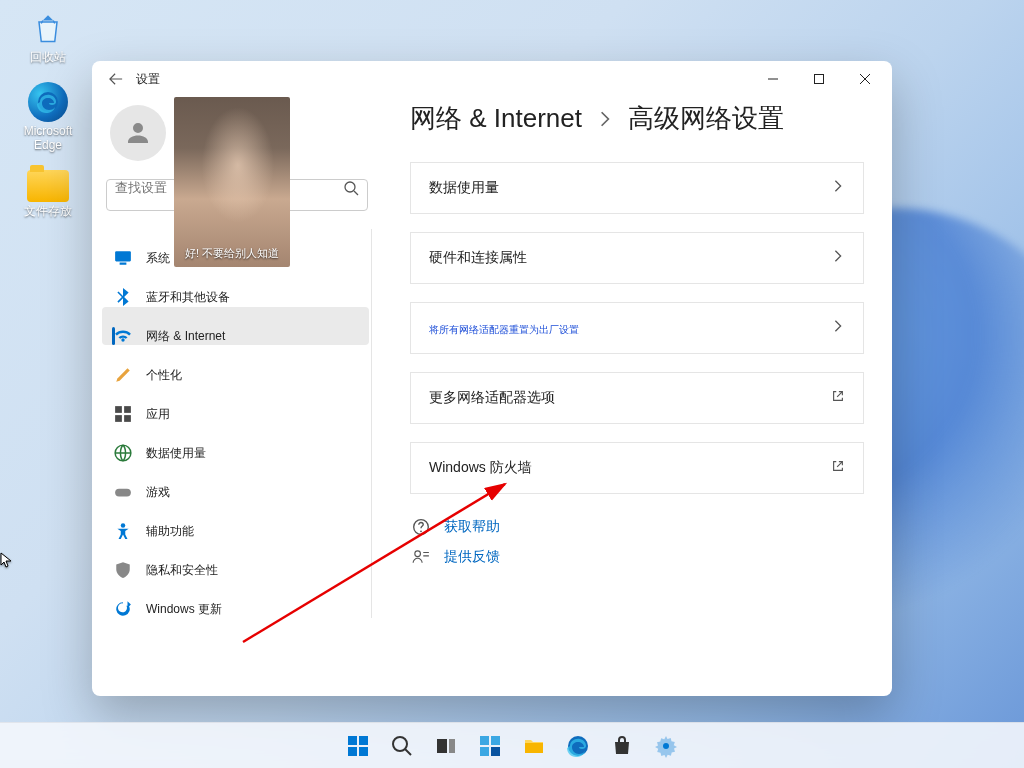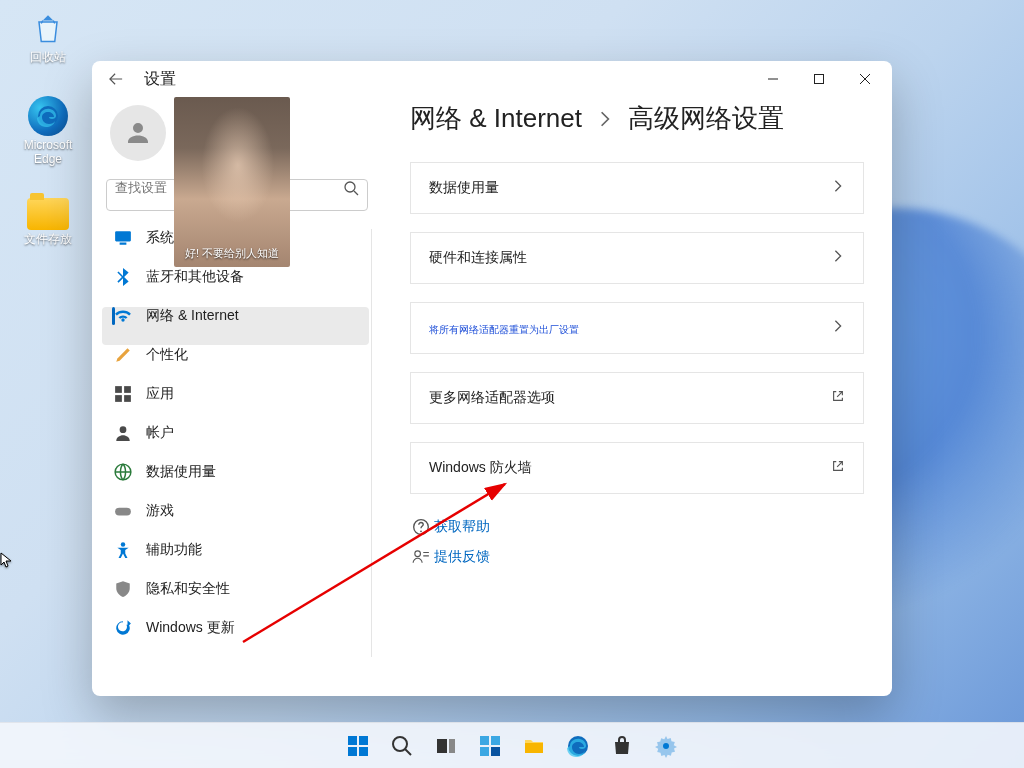--- a/index.html
+++ b/index.html
@@ -1,69 +1,69 @@
 <!DOCTYPE html>
 <html><head>
 <meta charset="utf-8">
 <style>
 *{margin:0;padding:0;box-sizing:border-box;font-family:"Segoe UI","Microsoft YaHei",sans-serif;-webkit-font-smoothing:antialiased}
 html,body{width:1024px;height:768px;overflow:hidden}
 body{background:linear-gradient(135deg,#d6e6f5 0%,#cfe0f2 35%,#bcd4ee 55%,#93b9e6 80%,#6a97d8 100%);position:relative}
 .wallpaper-swoosh{position:absolute;right:-80px;bottom:140px;width:420px;height:420px;background:radial-gradient(circle at 30% 30%,#4f8fe0 0%,#3a73cf 40%,transparent 70%);filter:blur(4px);opacity:.7;border-radius:50%}
-.desktop-icons{position:absolute;top:8px;left:8px;width:80px;display:flex;flex-direction:column;gap:32px}
+.desktop-icons{position:absolute;top:8px;left:8px;width:80px;display:flex;flex-direction:column;gap:18px}
 .d-icon{display:flex;flex-direction:column;align-items:center;gap:2px;cursor:pointer;text-align:center}
 .d-icon .glyph{width:40px;height:40px;display:flex;align-items:center;justify-content:center;font-size:30px}
 .d-icon .lbl{font-size:12px;color:#fff;text-shadow:0 1px 2px rgba(0,0,0,.6);line-height:14px}
 .d-icon.recycle .glyph svg{width:36px;height:36px}
 .d-icon.edge .glyph{background:radial-gradient(circle at 30% 30%,#36c5f0,#0f6cbd 60%,#0b4a8a);border-radius:50%}
 .d-icon.edge .glyph svg{width:24px;height:24px}
 .d-icon.folder .glyph{background:linear-gradient(#ffd65a,#f8b500);border-radius:4px;width:42px;height:32px;position:relative}
 .d-icon.folder .glyph:before{content:"";position:absolute;top:-5px;left:3px;width:14px;height:7px;background:#f8c430;border-radius:2px 2px 0 0}
 .d-icon.wechat .glyph{position:relative}
 .d-icon.wechat .bubble1{width:26px;height:22px;background:#07c160;border-radius:50%;position:absolute;left:2px;top:4px}
 .d-icon.wechat .bubble2{width:20px;height:18px;background:#fff;border-radius:50%;position:absolute;right:2px;bottom:4px;border:1px solid #07c160}
 .cursor{position:absolute;left:0;top:552px;width:16px;height:16px;z-index:999}
 .cursor svg{filter:drop-shadow(0 1px 1px rgba(0,0,0,.5))}
 .window{position:absolute;left:92px;top:61px;width:800px;height:635px;background:#fff;border-radius:8px;box-shadow:0 20px 50px rgba(0,0,0,.25);overflow:hidden;display:flex;flex-direction:column}
 .titlebar{height:36px;display:flex;align-items:center;padding:0 4px 0 10px}
 .tb-back{width:28px;height:28px;display:flex;align-items:center;justify-content:center;border-radius:4px;cursor:pointer;color:#555}
-.tb-title{font-size:16px;margin-left:14px;color:#222}
+.tb-title{font-size:12px;margin-left:6px;color:#222}
 .tb-controls{margin-left:auto;display:flex}
 .tb-btn{width:46px;height:36px;display:flex;align-items:center;justify-content:center;cursor:pointer;color:#222}
 .content{flex:1;display:flex;overflow:hidden}
 .sidebar{width:290px;padding:0 10px 10px 10px;display:flex;flex-direction:column;position:relative}
 .avatar-row{display:flex;align-items:center;gap:12px;padding:8px 8px 18px 8px}
 .avatar{width:56px;height:56px;border-radius:50%;background:#e6e6e6;display:flex;align-items:center;justify-content:center}
 .avatar svg{width:30px;height:30px;fill:#8a8a8a}
 .photo{position:absolute;left:82px;top:0;width:116px;height:170px;background:linear-gradient(180deg,#6a5a4f 0%,#7a685b 30%,#c9a990 60%,#a48570 100%);border-radius:2px;overflow:hidden}
 .photo:after{content:"";position:absolute;inset:0;background:radial-gradient(ellipse at 55% 40%,rgba(255,225,200,.6) 0%,transparent 40%)}
 .photo .caption{position:absolute;bottom:6px;left:4px;right:4px;font-size:11px;color:#fff;text-shadow:0 1px 2px rgba(0,0,0,.8);text-align:center}
 .search{display:flex;align-items:flex-start;border:1px solid #ccc;border-radius:4px;height:32px;margin:0 4px 18px 4px;padding:0 8px;background:#fff}
 .search input{flex:1;border:none;outline:none;font-size:13px;background:transparent;color:#555}
 .search .s-icon{width:16px;height:16px;color:#555}
 .nav{display:flex;flex-direction:column;gap:1px;border-right:1px solid #e5e5e5;padding-right:2px;overflow:auto}
-.nav-item{display:flex;align-items:flex-start;gap:14px;height:38px;padding:0 12px;border-radius:4px;cursor:pointer;font-size:14px;color:#222}
+.nav-item{display:flex;align-items:flex-end;gap:14px;height:38px;padding:0 12px;border-radius:4px;cursor:pointer;font-size:12px;color:#222}
 .nav-item.active{background:#eaeaea}
 .nav-item.active:before{content:"";position:absolute;left:10px;width:3px;height:18px;background:#0067c0;border-radius:2px}
 .nav-item{position:relative}
 .ni-icon{width:18px;height:18px;display:flex;align-items:center;justify-content:center;font-size:15px}
 .main{flex:1;padding:0 28px 20px 28px;overflow:auto}
 .breadcrumb{display:flex;align-items:center;gap:14px;font-size:26px;color:#222;margin:4px 0 26px 0}
 .breadcrumb .bc-item{cursor:pointer}
 .breadcrumb svg{width:18px;height:18px;color:#666}
 .card{border:1px solid #e5e5e5;border-radius:0;background:#fff;margin-bottom:18px;cursor:pointer}
 .card-row{display:flex;align-items:center;padding:16px 18px;gap:12px}
 .card-title{font-size:14px;color:#222}
 .card-sub{font-size:10px;color:#1d4ed8;margin-top:3px}
 .chev{margin-left:auto;color:#555}
 .chev svg{width:14px;height:14px}
 .ext-icon{margin-left:auto;color:#555}
 .ext-icon svg{width:14px;height:14px}
 .section-title{font-size:14px;color:#222;margin:10px 0 14px 2px}
-.link-row{display:flex;align-items:center;gap:4px;padding:6px 2px;font-size:14px;color:#0067c0;cursor:pointer}
+.link-row{display:flex;align-items:center;gap:14px;padding:6px 2px;font-size:14px;color:#0067c0;cursor:pointer}
 .link-row .li-icon{width:18px;height:18px;color:#555}
 .arrow{position:absolute;pointer-events:none;z-index:500}
 .taskbar{position:absolute;left:0;right:0;bottom:0;height:46px;background:rgba(243,246,252,.9);backdrop-filter:blur(8px);display:flex;align-items:center;justify-content:center;gap:4px;border-top:1px solid rgba(0,0,0,.06)}
 .tb-item{width:40px;height:40px;display:flex;align-items:center;justify-content:center;border-radius:4px;cursor:pointer}
 .tb-item svg{width:24px;height:24px}
 </style>
 </head>
 <body>
 
 <div class="wallpaper-swoosh"></div>
@@ -187,29 +187,20 @@
                 <rect x="9" y="1" width="6" height="6" fill="#4a4a4a"></rect>
                 <rect x="1" y="9" width="6" height="6" fill="#4a4a4a"></rect>
                 <rect x="9" y="9" width="6" height="6" fill="#4a4a4a"></rect>
               </svg>
             </span>
             <span>应用</span>
           </div>
         <div class="nav-item">
             <span class="ni-icon">
               <svg viewBox="0 0 16 16">
-                <circle cx="8" cy="5" r="3" fill="#4a4a4a"></circle>
-                <path fill="#4a4a4a" d="M2 15c0-3 3-5 6-5s6 2 6 5z"></path>
-              </svg>
-            </span>
-            <span>帐户</span>
-          </div>
-        <div class="nav-item">
-            <span class="ni-icon">
-              <svg viewBox="0 0 16 16">
                 <circle cx="8" cy="8" r="7" fill="none" stroke="#2a7a3a" stroke-width="1.3"></circle>
                 <path stroke="#2a7a3a" stroke-width="1.3" fill="none" d="M1 8h14M8 1c3 3 3 11 0 14M8 1c-3 3-3 11 0 14"></path>
               </svg>
             </span>
             <span>数据使用量</span>
           </div>
         <div class="nav-item">
             <span class="ni-icon">
               <svg viewBox="0 0 16 16">
                 <rect x="1" y="5" width="14" height="7" rx="3.5" fill="#888"></rect>

